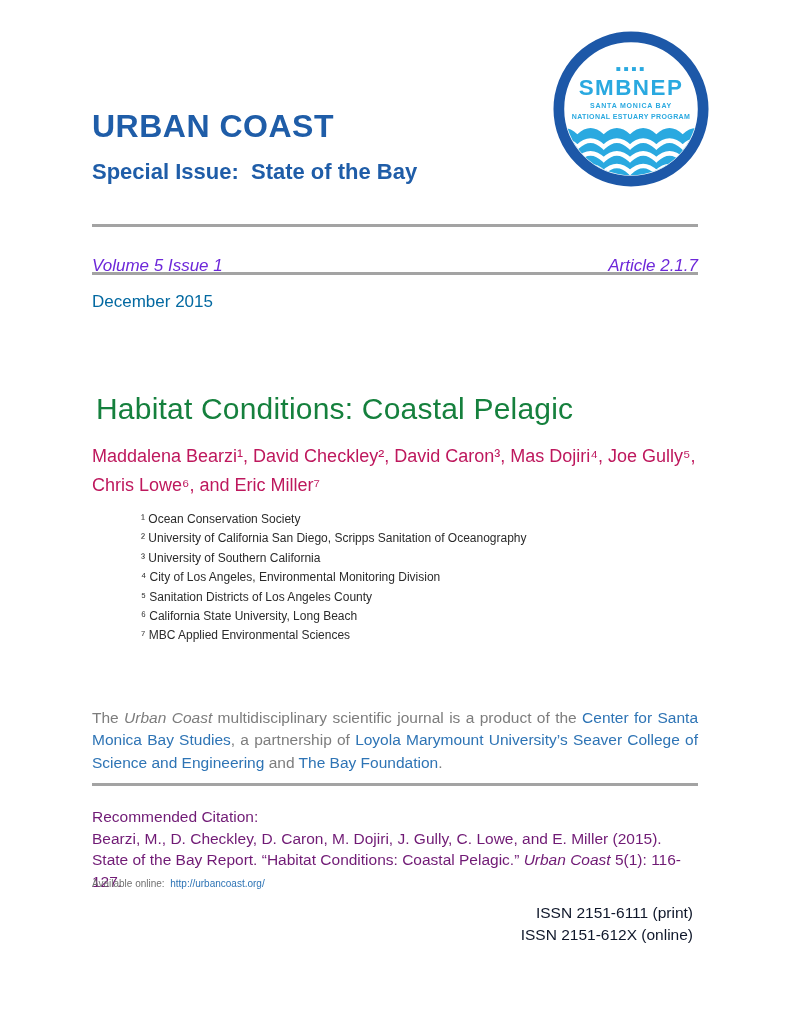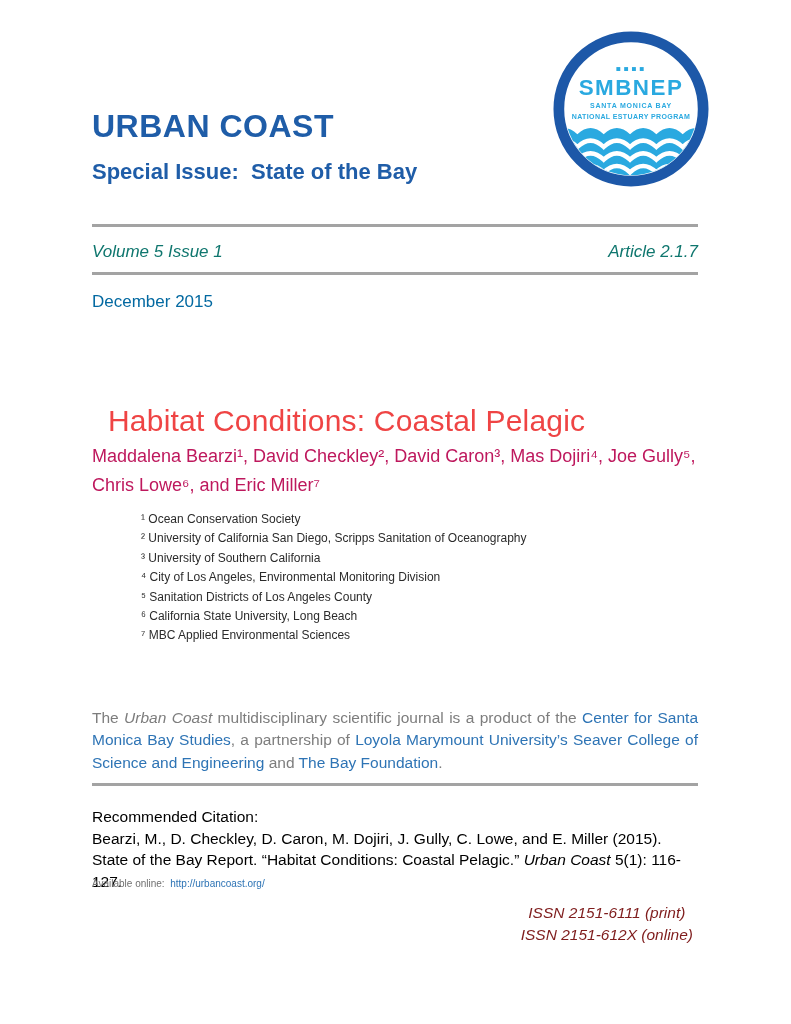--- a/index.html
+++ b/index.html
@@ -23,33 +23,33 @@
   .logo { position:absolute; top:31px; left:553px; }
 
   
   .rule { position:absolute; left:92px; width:606px; height:3px; background:#a3a3a3; }
   .rule1 { top:224px; }
   .rule2 { top:272px; }
   .rule3 { top:783px; }
 
   
   .meta-row {
-    position:absolute; left:92px; top:242px; width:606px;
+    position:absolute; left:92px; top:256px; width:606px;
     display:flex; justify-content:space-between;
-    font-size:17px; font-style:italic; color:#0f766e;
+    font-size:17px; font-style:italic; color:#6d28d9;
   }
   .issue-date {
     position:absolute; left:92px; top:292px;
     font-size:17px; color:#0369a1;
   }
 
   
   .article-title {
-    position:absolute; left:92px; top:388px; margin:16px;
-    font-size:30px; font-weight:400; color:#ef4444; letter-spacing:0.2px;
+    position:absolute; left:92px; top:388px; margin:4px;
+    font-size:30px; font-weight:400; color:#15803d; letter-spacing:0.2px;
   }
   .authors {
     position:absolute; left:92px; top:442px; width:612px; margin:0;
     font-size:18px; color:#be185d; line-height:29px;
   }
   .affiliations {
     position:absolute; left:141px; top:510px; margin:0; padding:0;
     list-style:none; font-size:12px; color:#2b2b2b; line-height:19.4px;
   }
 
@@ -58,30 +58,30 @@
     position:absolute; left:92px; top:707px; width:606px; margin:0;
     font-size:15.5px; color:#7d7d7d; line-height:22.3px;
     text-align:justify;
   }
   .it { font-style:italic; }
   .link { color:#2e74b5; text-decoration:none; cursor:pointer; }
 
   
   .citation-block {
     position:absolute; left:92px; top:806px; width:606px;
-    font-size:15.5px; color:#000000; line-height:21.6px;
+    font-size:15.5px; color:#701a75; line-height:21.6px;
   }
   .citation-text { margin:0; }
   .available {
     position:absolute; left:92px; top:878px; margin:0;
     font-size:10px; color:#707070; white-space:pre-wrap;
   }
   .issn {
     position:absolute; right:98px; top:902px;
-    font-size:15.5px; color:#7f1d1d; line-height:22px; text-align:center;font-style:italic;
+    font-size:15.5px; color:#0f172a; line-height:22px; text-align:right;
   }
 </style>
 </head>
 <body>
 
 <div class="page">
 
   <svg class="logo" width="156" height="156" viewBox="0 0 160 160" aria-hidden="true">
     <defs>
       <clipPath id="logoClip">

